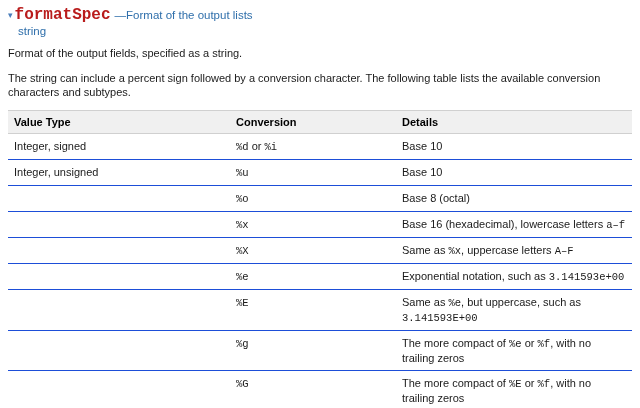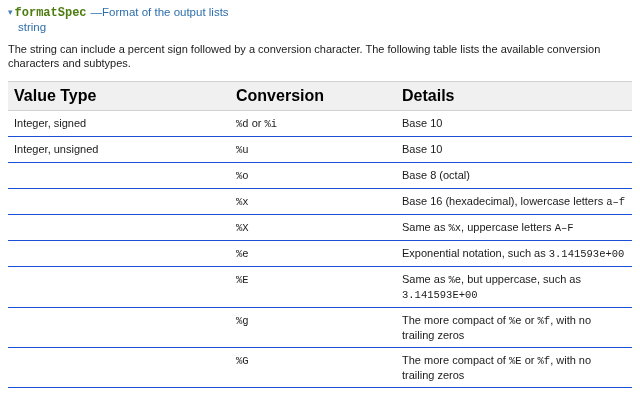--- a/index.html
+++ b/index.html
@@ -28,23 +28,23 @@
   }
   .collapse-arrow {
     color: #4a7ebb;
     font-size: 9px;
     line-height: 12px;
     margin-right: 2px;
     transform: translateY(-1px);
   }
   .title-name {
     font-family: "Liberation Mono", monospace;
-    font-size: 12px;
+    font-size: 16px;
     font-weight: bold;
-    color: #4d7c0f;
+    color: #b91c1c;
   }
   .title-dash {
     color: #2f6fab;
     font-size: 11.5px;
     margin-left: 4px;
   }
   .title-desc {
     color: #2f6fab;
     font-size: 11.5px;
   }
@@ -68,21 +68,21 @@
   }
   table.spec {
     border-collapse: collapse;
     width: 624px;
     table-layout: fixed;
   }
   table.spec th {
     background: #f0f0f0;
     text-align: left;
     font-weight: bold;
-    font-size: 16px;
+    font-size: 11px;
     padding: 5px 6px 5px 6px;
     border-top: 1px solid #d0d0d0;
     border-bottom: 1px solid #d0d0d0;
     color: #000;
   }
   table.spec td {
     vertical-align: top;
     font-size: 11px;
     padding: 5px 6px 5px 6px;
     border-bottom: 1px solid #1d4ed8;
@@ -102,20 +102,21 @@
 <div class="page">
 
   <div class="title-row">
     <span class="collapse-arrow">▾</span>
     <span class="title-name">formatSpec</span>
     <span class="title-dash">—</span>
     <span class="title-desc">Format of the output lists</span>
   </div>
   <div class="subtitle">string</div>
 
+  <p class="para">Format of the output fields, specified as a string.</p>
   <p class="para second">The string can include a percent sign followed by a conversion character. The following table lists the available conversion characters and subtypes.</p>
 
   <table class="spec">
     <colgroup>
       <col class="col-a">
         <col class="col-b">
         <col class="col-c">
     </colgroup>
     <thead>
       <tr>

